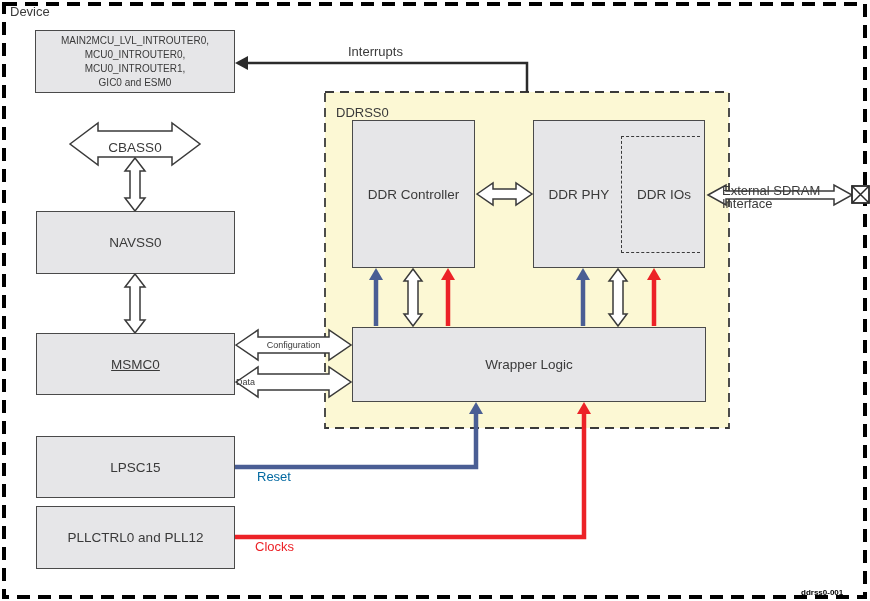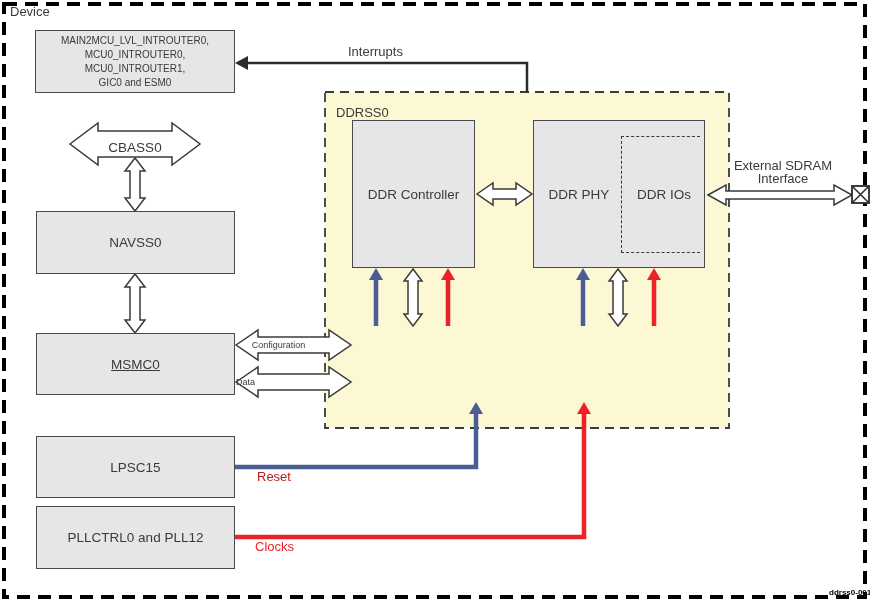--- a/index.html
+++ b/index.html
@@ -9,25 +9,25 @@
   }
   svg.layer { position:absolute; left:0; top:0; width:870px; height:601px; }
   .box {
     position:absolute; box-sizing:border-box;
     background:#e6e6e8; border:1.5px solid #4a4a4a;
     display:flex; align-items:center; justify-content:center;
     font-size:13.5px; color:#3a3a3a; text-align:center;
   }
   .box.multiline { flex-direction:column; font-size:10px; line-height:14px; }
   .lbl { position:absolute; white-space:nowrap; }
-  .lbl.center { text-align:center; white-space:normal; }
+  .lbl.center { white-space:normal;margin-top:25px; }
   .small { font-size:9px; }
   .mid { font-size:13px; }
   .title { font-size:13px; }
-  .blue-text { color:#b91c1c; }
+  .blue-text { color:#0369a1; }
   .red-text { color:#ec2227; }
   .figid { font-size:8px; font-weight:bold; color:#000; }
   .ios-dashed {
     position:absolute; left:87px; top:15px; width:79px; height:117px;
     border:1.5px dashed #3a3a3a; border-right:none; box-sizing:border-box;
   }
   .phy-label, .ios-label { position:absolute; top:0; height:100%; display:flex; align-items:center; justify-content:center; }
   .phy-label { left:0; width:90px; }
   .ios-label { left:92px; width:76px; }
 </style>
@@ -106,28 +106,29 @@
   <div class="lbl title" style="left:336px; top:98px;margin-top:7px;">DDRSS0</div>
 
   <div class="box" style="left:533px; top:120px; width:172px; height:148px;">
     <div class="ios-dashed"></div>
     <div class="phy-label">DDR PHY</div>
     <div class="ios-label">DDR IOs</div>
   </div>
 
   <div class="box" style="left:352px; top:120px; width:123px; height:148px;">DDR Controller</div>
 
+  <div class="box" style="left:352px; top:327px; width:354px; height:75px;">Wrapper Logic</div>
 
   <div class="lbl mid" style="left:348px; top:44px;">Interrupts</div>
 
-  <div class="lbl small" style="left:221px; top:340px; width:115px; text-align:center;">Configuration</div>
+  <div class="lbl small" style="left:236px; top:340px; width:115px; text-align:center;">Configuration</div>
 
   <div class="lbl small" style="left:236px; top:377px; width:115px; ">Data</div>
 
   <div class="lbl mid blue-text" style="left:257px; top:469px;">Reset</div>
 
   <div class="lbl mid red-text" style="left:255px; top:539px;">Clocks</div>
 
   <div class="lbl mid center" style="left:722px; top:159px; width:122px; line-height:13px;">External SDRAM Interface</div>
 
-  <div class="lbl figid" style="left:829px; top:588px;">ddrss0-001</div>
+  <div class="lbl figid" style="left:801px; top:588px;">ddrss0-001</div>
 
 </div>
 
 </body></html>

